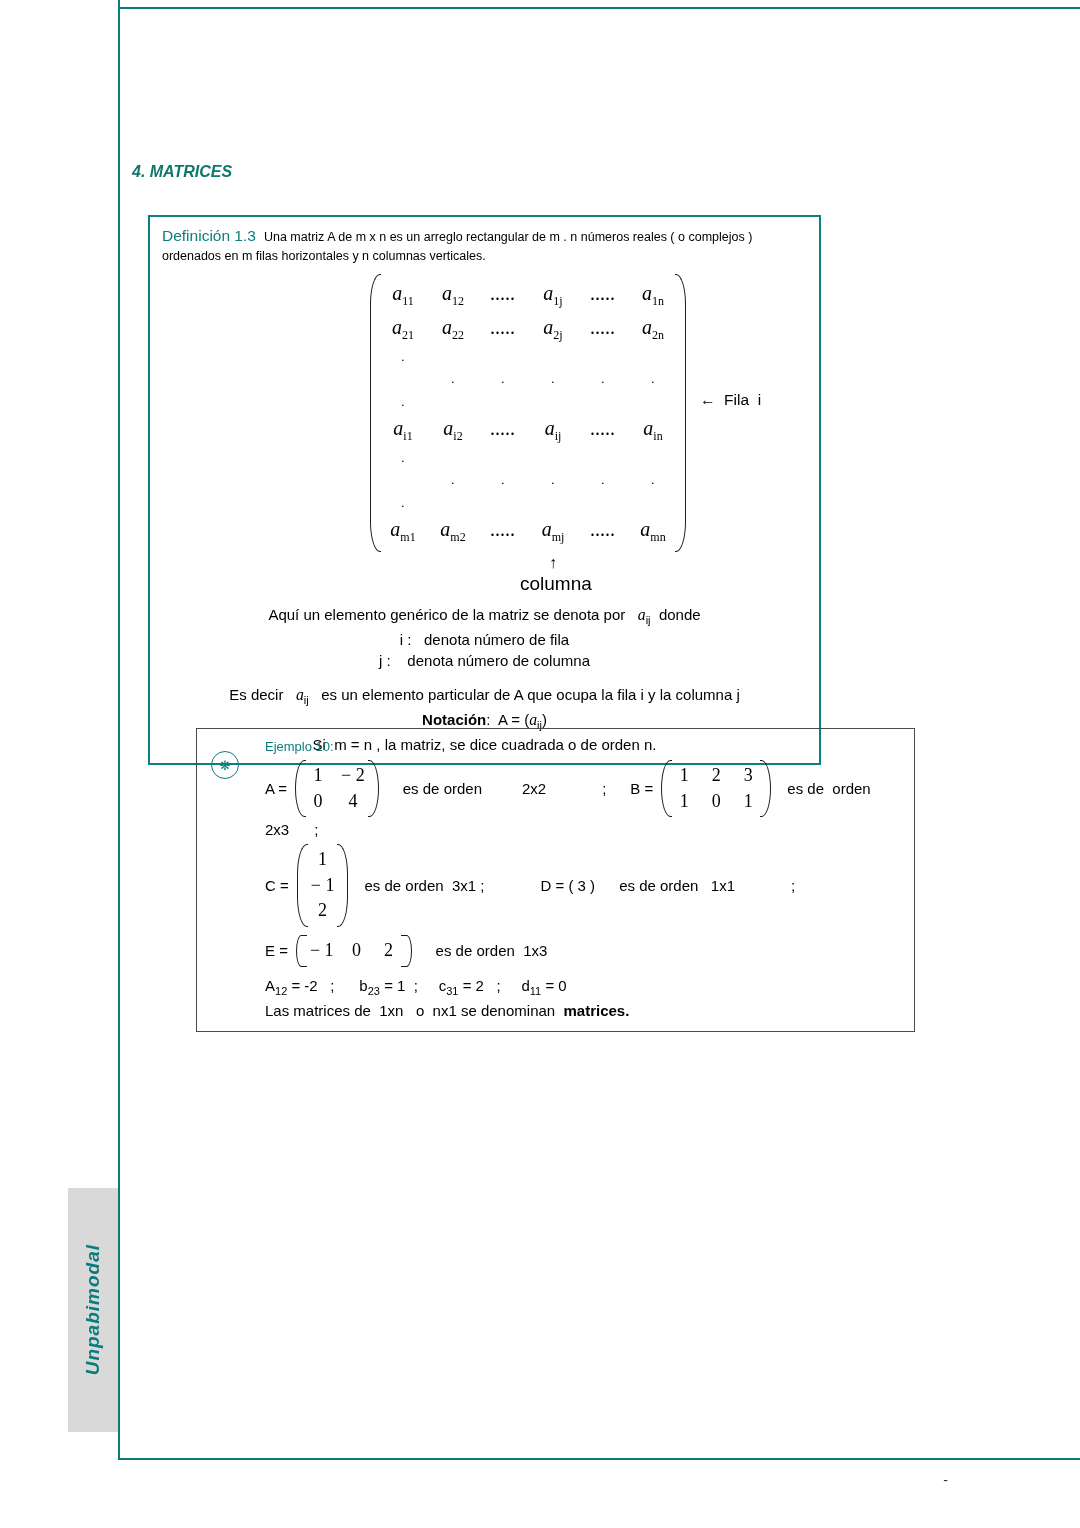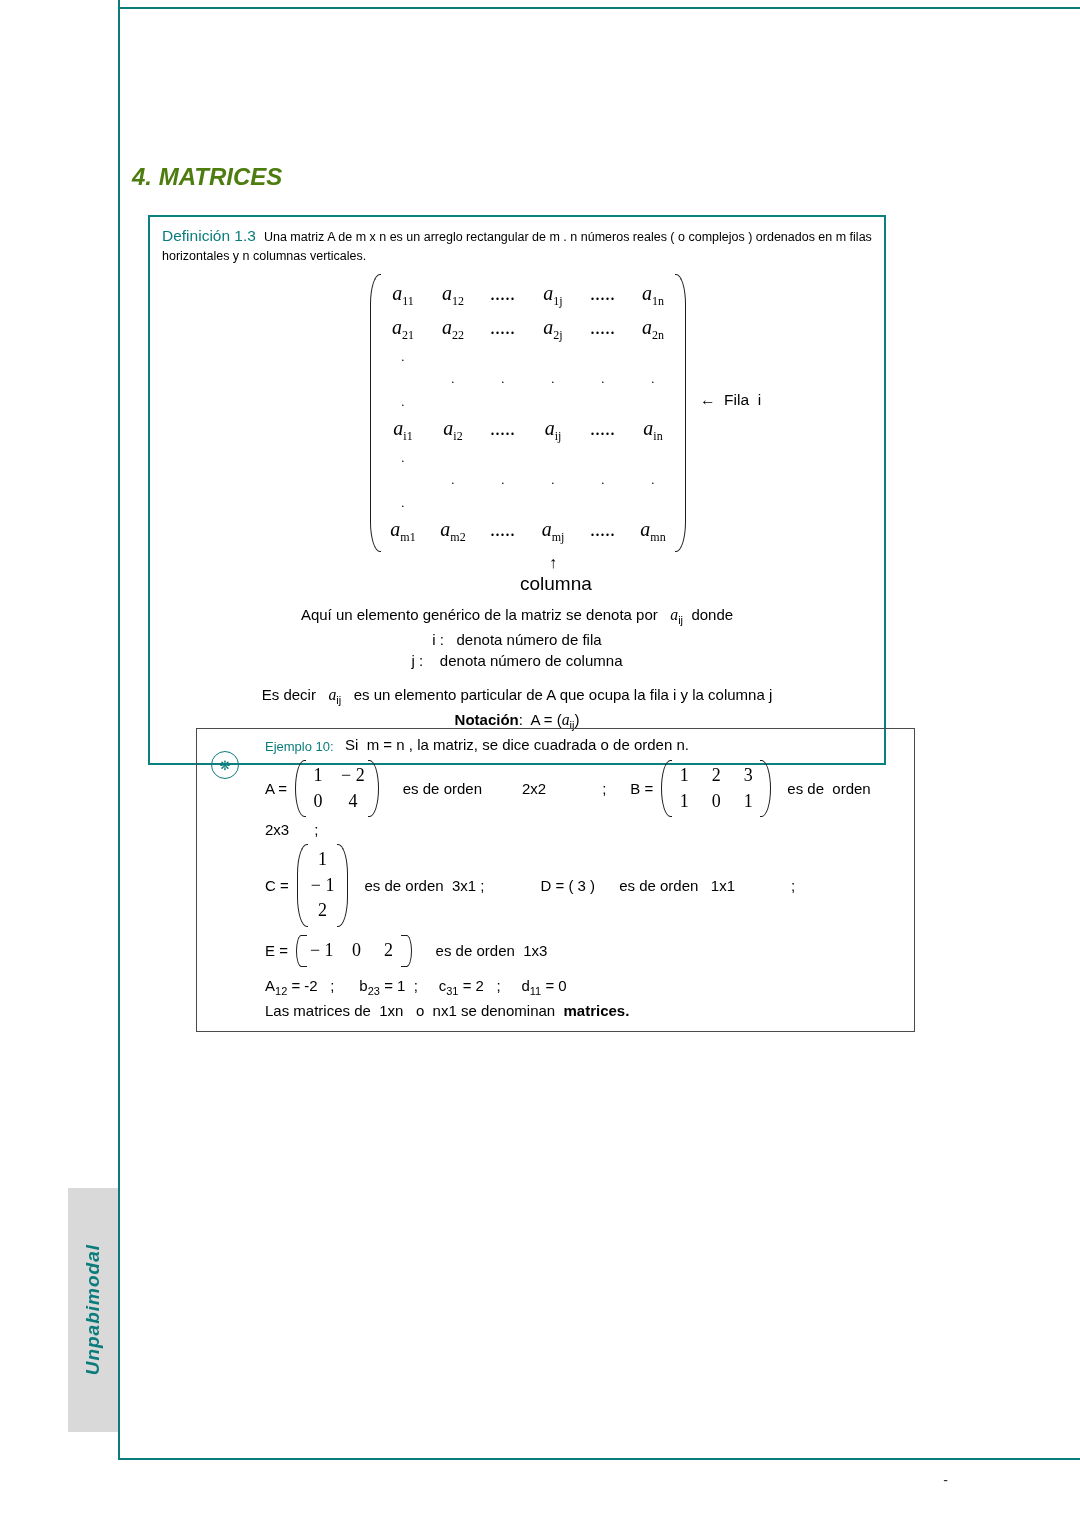--- a/index.html
+++ b/index.html
@@ -18,24 +18,24 @@
   .rule-bottom{position:absolute;left:118px;right:0;top:1458px;height:2px;background:#0b7c7c;}
   .footer-mark{position:absolute;top:1472px;right:132px;font-size:14px;color:#333;}
 
   
   .side-strip{position:absolute;left:68px;top:1188px;width:50px;height:244px;background:#d9d9d9;
     display:flex;align-items:center;justify-content:center;}
   .side-label{writing-mode:vertical-rl;transform:rotate(180deg);
     color:#0b7c7c;font-weight:bold;font-style:italic;font-size:19px;letter-spacing:1px;}
 
   .title{position:absolute;left:132px;top:163px;margin:0;
-    font-size:24px;font-style:italic;font-weight:bold;color:#4d7c0f;}
-
-  
-  .def-box{position:absolute;left:148px;top:215px;width:738px;box-sizing:border-box;
+    font-size:16px;font-style:italic;font-weight:bold;color:#0f766e;}
+
+  
+  .def-box{position:absolute;left:148px;top:215px;width:673px;box-sizing:border-box;
     border:2px solid #0b8080;padding:8px 12px 8px 12px;}
   .def-head{margin:0;font-size:12.5px;line-height:1.45;}
   .def-label{color:#0b7c7c;font-size:15.5px;margin-right:8px;}
   .def-intro{color:#000;}
 
   .matrix-area{margin-top:8px;}
   .matrix-wrap{position:relative;display:inline-block;margin-left:208px;}
 
   .pmatrix{position:relative;display:inline-grid;
     font-family:"Liberation Serif","DejaVu Serif",serif;}

